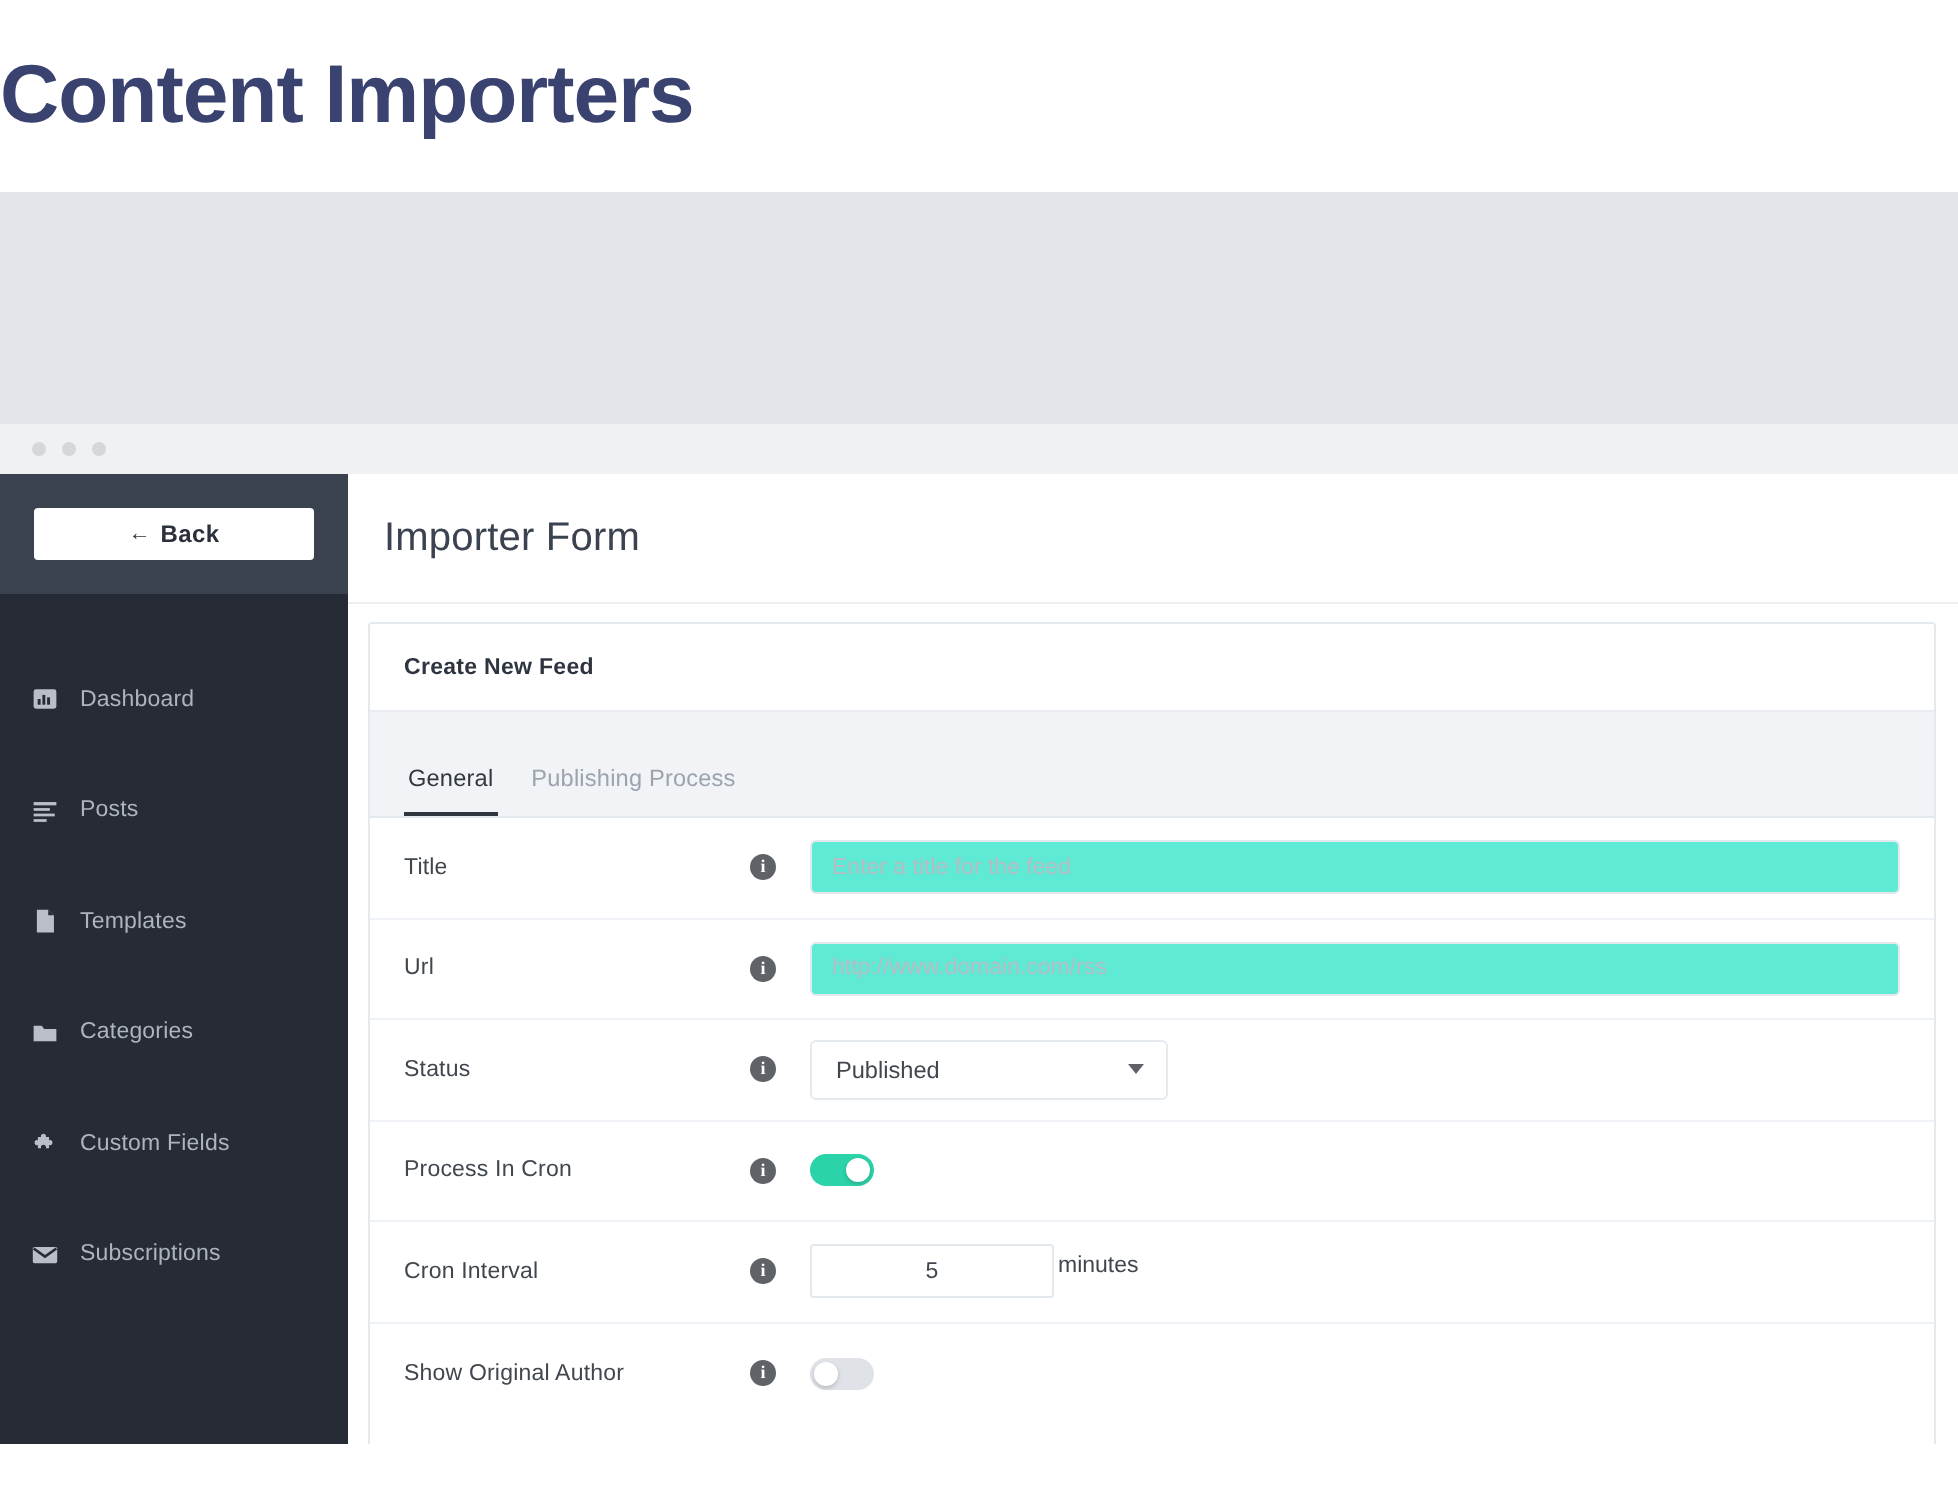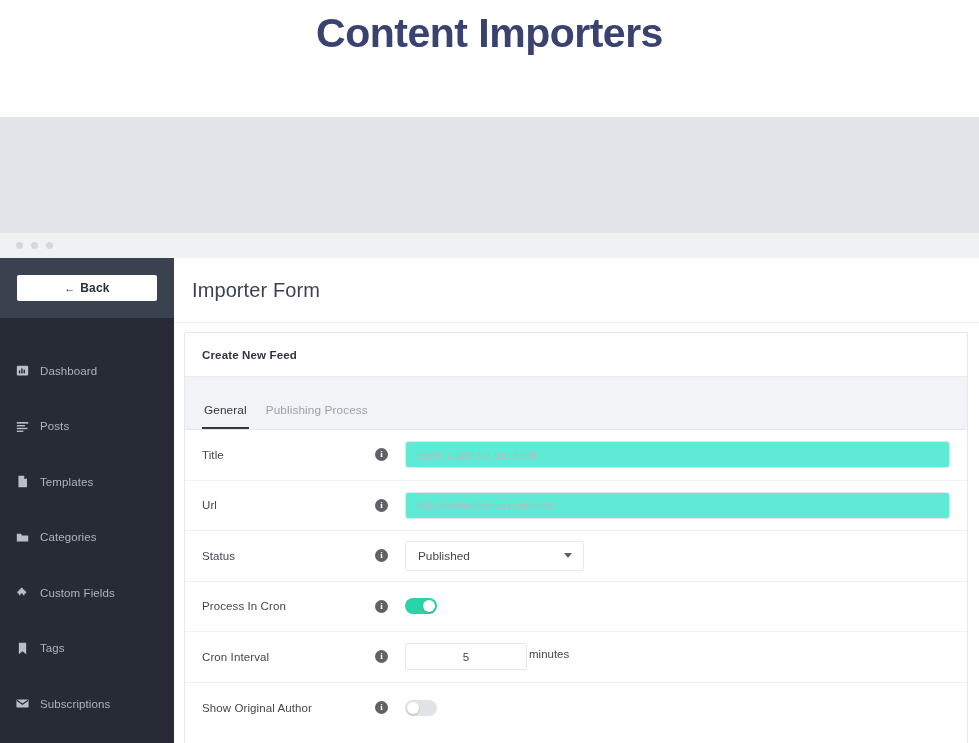--- a/index.html
+++ b/index.html
@@ -8,26 +8,25 @@
     width: 979px;
     height: 743px;
     overflow: hidden;
     background: #ffffff;
     font-family: "Liberation Sans", "DejaVu Sans", sans-serif;
   }
 
   
   .hero {
     width: 979px;
-    height: 117px;
+    height: 96px;
     background: #ffffff;
     display: flex;
     align-items: flex-start;
-    justify-content: center;
-    padding-top: 8px;
+    padding-top: 22px;
   }
   .hero-title {
     font-size: 41px;
     font-weight: bold;
     color: #3a4270;
     letter-spacing: -0.5px;
     line-height: 1.25;
     font-family: "Liberation Sans", "DejaVu Sans", sans-serif;
   }
 
@@ -387,28 +386,20 @@
 
       <div class="sidebar-item">
         <span class="sidebar-icon">
           <svg viewBox="0 0 16 16" fill="currentColor">
               <path d="M6.2 1.2c1 0 1.8.7 1.8 1.6 0 .3-.1.6-.2.8h2.3v2.3c.2-.1.5-.2.8-.2.9 0 1.6.8 1.6 1.8s-.7 1.8-1.6 1.8c-.3 0-.6-.1-.8-.2v2.3H7.8c.1-.2.2-.5.2-.8 0-.9-.8-1.6-1.8-1.6s-1.8.7-1.8 1.6c0 .3.1.6.2.8H2.3V9.1c-.2.1-.5.2-.8.2C.6 9.3 0 8.5 0 7.5s.6-1.8 1.5-1.8c.3 0 .6.1.8.2V3.6h2.3c-.1-.2-.2-.5-.2-.8 0-.9.8-1.6 1.8-1.6z" transform="translate(1.6,1.2) scale(0.88)"></path>
             </svg>
         </span>
         <span class="sidebar-label">Custom Fields</span>
       </div>
 
-      <div class="sidebar-item">
-        <span class="sidebar-icon">
-          <svg viewBox="0 0 16 16" fill="currentColor">
-              <path d="M3.5 1h9v14l-4.5-3.6L3.5 15z"></path>
-            </svg>
-        </span>
-        <span class="sidebar-label">Tags</span>
-      </div>
 
       <div class="sidebar-item">
         <span class="sidebar-icon">
           <svg viewBox="0 0 16 16" fill="currentColor">
               <rect x="0.5" y="3" width="15" height="10" rx="1"></rect>
               <path d="M1 4l7 5 7-5" stroke="#262b35" stroke-width="1.6" fill="none"></path>
             </svg>
         </span>
         <span class="sidebar-label">Subscriptions</span>
       </div>

